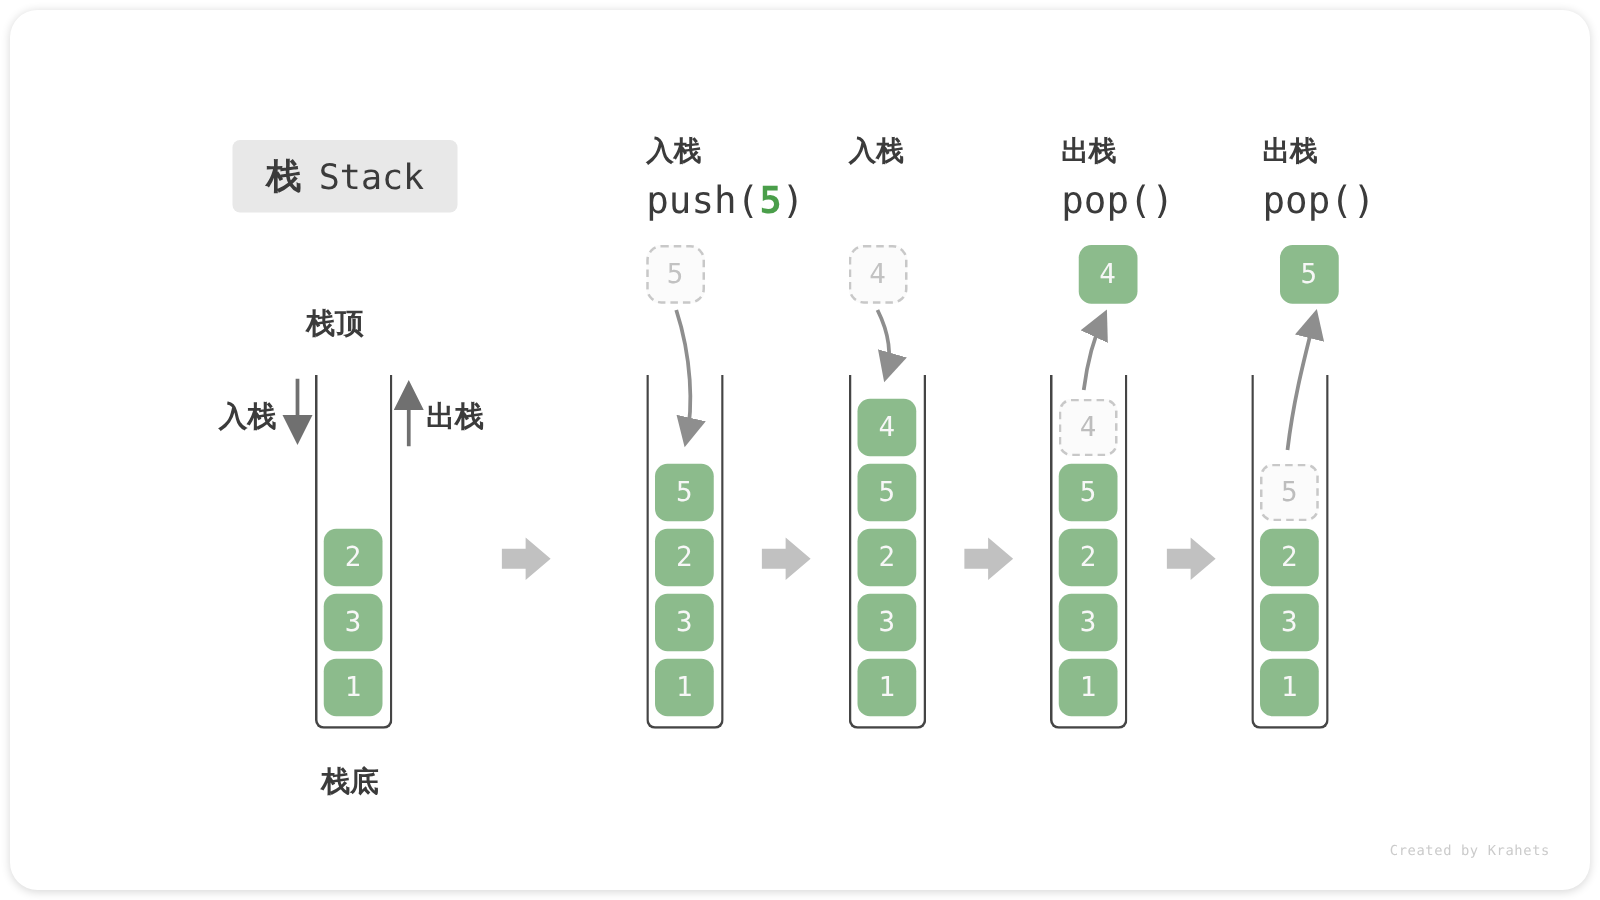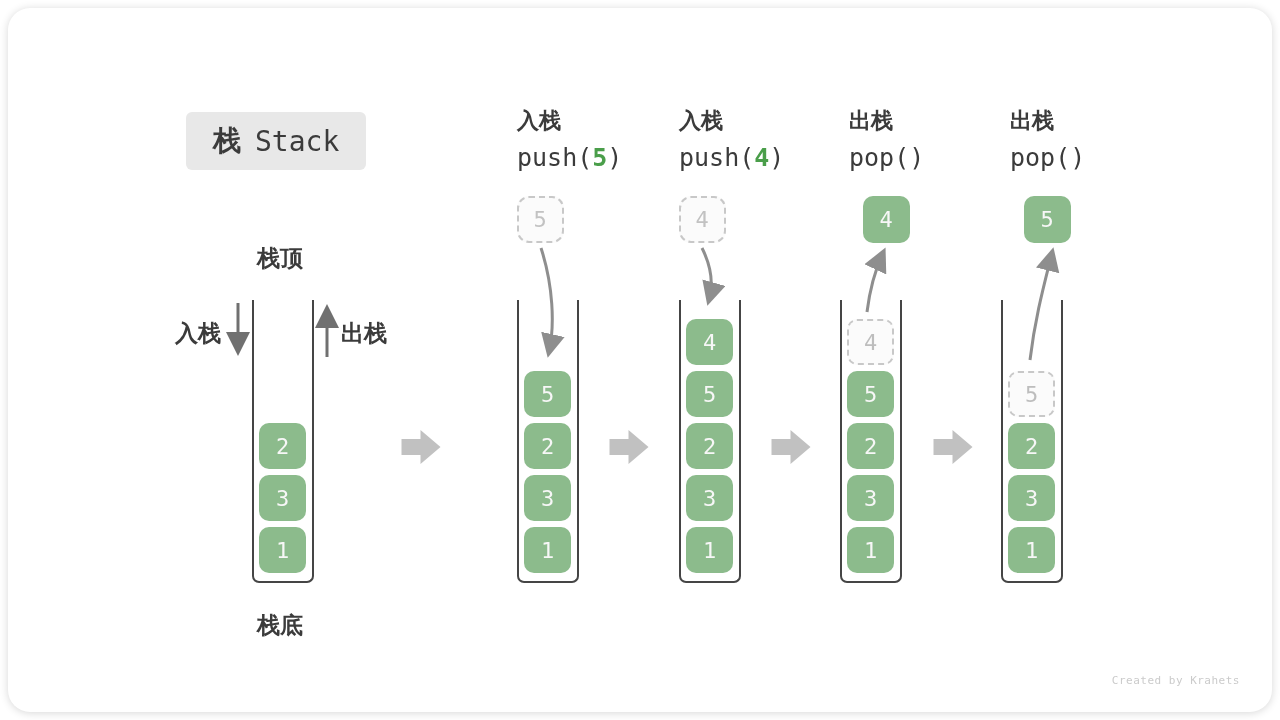--- a/index.html
+++ b/index.html
@@ -4,28 +4,28 @@
 <style>
   html,body{margin:0;padding:0;background:#ffffff;}
   .stage{position:relative;width:1280px;height:720px;font-family:"Liberation Sans","DejaVu Sans",sans-serif;overflow:hidden;}
   .card{position:absolute;left:8px;top:8px;width:1264px;height:704px;background:#ffffff;border-radius:22px;box-shadow:0 1px 8px rgba(0,0,0,0.16);}
   
   .title-box{position:absolute;left:186px;top:112px;height:58px;padding:0 27px;background:#e8e8e8;border-radius:6px;display:flex;align-items:center;color:#3b3b3b;font-size:28px;}
   .title-zh{font-weight:bold;font-family:"Liberation Sans","DejaVu Sans",sans-serif;}
   .title-en{font-family:"DejaVu Sans Mono","Liberation Mono",monospace;margin-left:14px;}
   
   .lbl{position:absolute;color:#3b3b3b;font-weight:bold;font-size:23px;white-space:nowrap;}
-  #lbl-top{left:257px;top:243px;}
+  #lbl-top{left:245px;top:243px;}
   #lbl-bottom{left:257px;top:610px;}
   #lbl-push{left:175px;top:318px;}
   #lbl-pop{left:341px;top:318px;}
   
   .op{position:absolute;top:106px;width:160px;}
   .op .op-action{font-size:22px;font-weight:bold;color:#3b3b3b;}
-  .op .op-code{margin-top:7px;font-family:"DejaVu Sans Mono","Liberation Mono",monospace;font-size:25px;color:#3b3b3b;}
+  .op .op-code{margin-top:7px;font-family:"DejaVu Sans Mono","Liberation Mono",monospace;font-size:30px;color:#3b3b3b;}
   .op .op-arg{color:#4a9e4a;font-weight:bold;}
   
   .stack-container{position:absolute;top:300px;width:62px;height:283px;border-left:2px solid #454545;border-right:2px solid #454545;border-bottom:2px solid #454545;border-radius:0 0 7px 7px;box-sizing:border-box;background:transparent;}
   .cell{position:absolute;left:5px;width:47px;height:46px;border-radius:10px;background:#8cbb8c;color:#f7f7f7;display:flex;align-items:center;justify-content:center;font-family:"DejaVu Sans Mono","Liberation Mono",monospace;font-size:22px;box-sizing:border-box;}
   .cell.dashed{background:#fbfbfb;border:2px dashed #c8c8c8;color:#bdbdbd;}
   .float-box{position:absolute;top:196px;width:47px;height:47px;border-radius:10px;display:flex;align-items:center;justify-content:center;font-family:"DejaVu Sans Mono","Liberation Mono",monospace;font-size:22px;box-sizing:border-box;}
   .float-box.dashed{background:#fbfbfb;border:2px dashed #c8c8c8;color:#c2c2c2;border-radius:12px;}
   .float-box.solid{background:#8cbb8c;color:#f7f7f7;}
   
   .overlay{position:absolute;left:0;top:0;width:1280px;height:720px;pointer-events:none;}
@@ -47,21 +47,20 @@
   <div class="lbl" id="lbl-bottom">栈底</div>
   <div class="lbl" id="lbl-push">入栈</div>
   <div class="lbl" id="lbl-pop">出栈</div>
 
   <div class="op" style="left:517px">
     <div class="op-action">入栈</div>
     <div class="op-code"><span>push(</span><span class="op-arg">5</span><span>)</span></div>
   </div>
   <div class="op" style="left:679px">
     <div class="op-action">入栈</div>
-    <div class="op-code"><span>push(</span><span class="op-arg">4</span><span>)</span></div>
   </div>
   <div class="op" style="left:849px">
     <div class="op-action">出栈</div>
     <div class="op-code"><span>pop()</span></div>
   </div>
   <div class="op" style="left:1010px">
     <div class="op-action">出栈</div>
     <div class="op-code"><span>pop()</span></div>
   </div>
 

